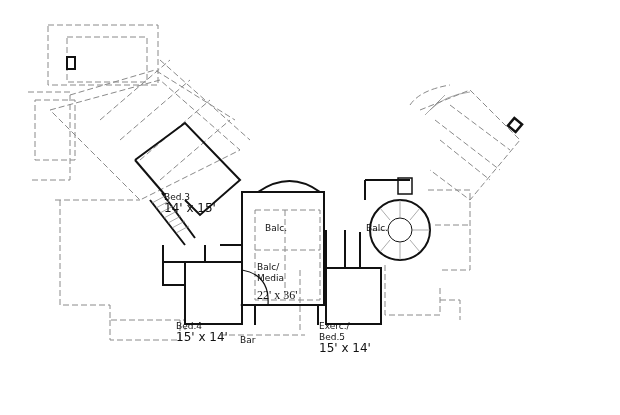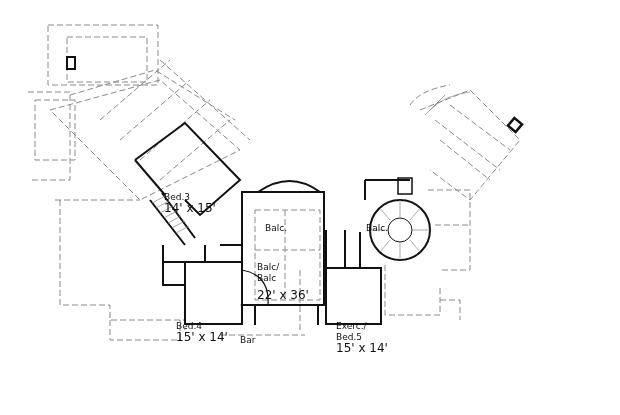--- a/index.html
+++ b/index.html
@@ -76,30 +76,30 @@
   <path d="M242 270 Q270 275 268 305" fill="none" stroke="#111" stroke-width="1.2"></path>
 </svg>
 
 <div class="lbl" style="left:164px; top:152px; width:50px;">
   <div>Bed.3</div>
   <div class="dim">14' x 15'</div>
 </div>
 
 <div class="lbl" style="left:257px; top:222px; width:50px;">
   <div>Balc/</div>
-  <div>Balc</div>
-  <div class="dim" style="margin-top:6px;">22' x 36'</div>
+  <div>Media</div>
+  <div class="dim" style="margin-top:6px;font-family:Liberation Serif, serif;">22' x 36'</div>
 </div>
 
 <div class="lbl" style="left:176px; top:281px; width:50px;">
   <div>Bed.4</div>
   <div class="dim">15' x 14'</div>
 </div>
 
-<div class="lbl" style="left:336px; top:281px; width:50px;">
+<div class="lbl" style="left:319px; top:281px; width:50px;">
   <div>Exerc./</div>
   <div>Bed.5</div>
   <div class="dim">15' x 14'</div>
 </div>
 
 <div class="lbl" style="left:265px; top:183px; width:30px;">Balc.</div>
 <div class="lbl" style="left:366px; top:183px; width:30px;">Balc.</div>
 <div class="lbl" style="left:240px; top:295px; width:20px;">Bar</div>
 
 </body></html>

